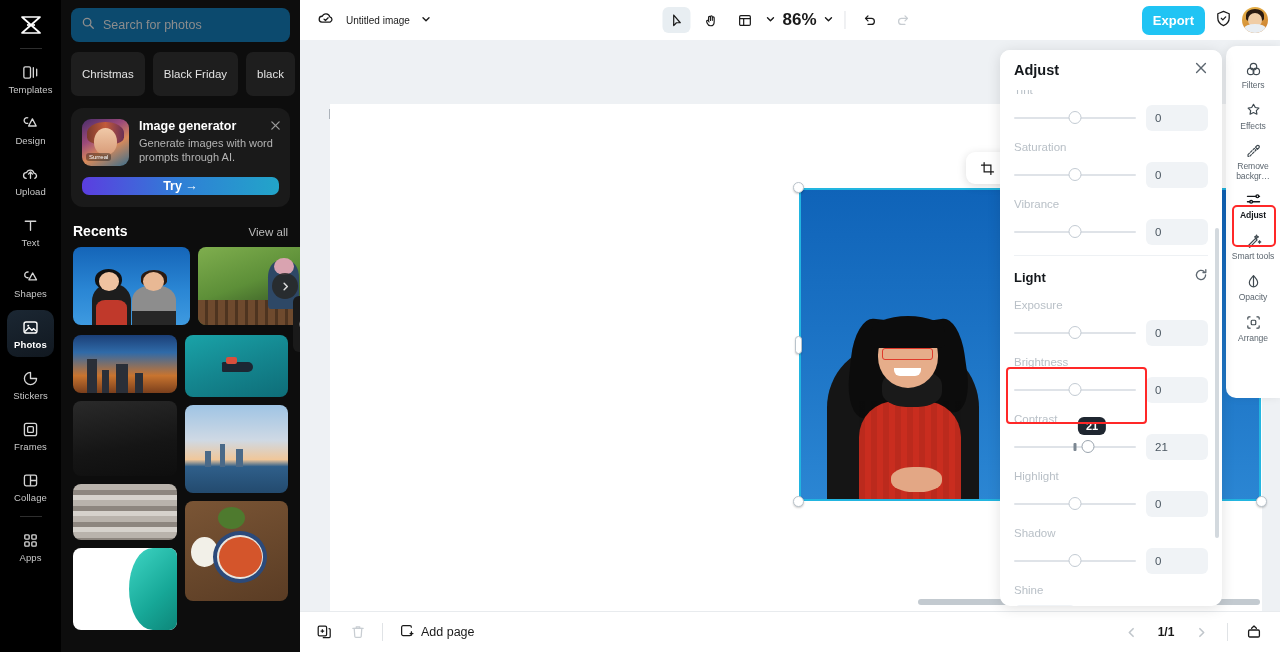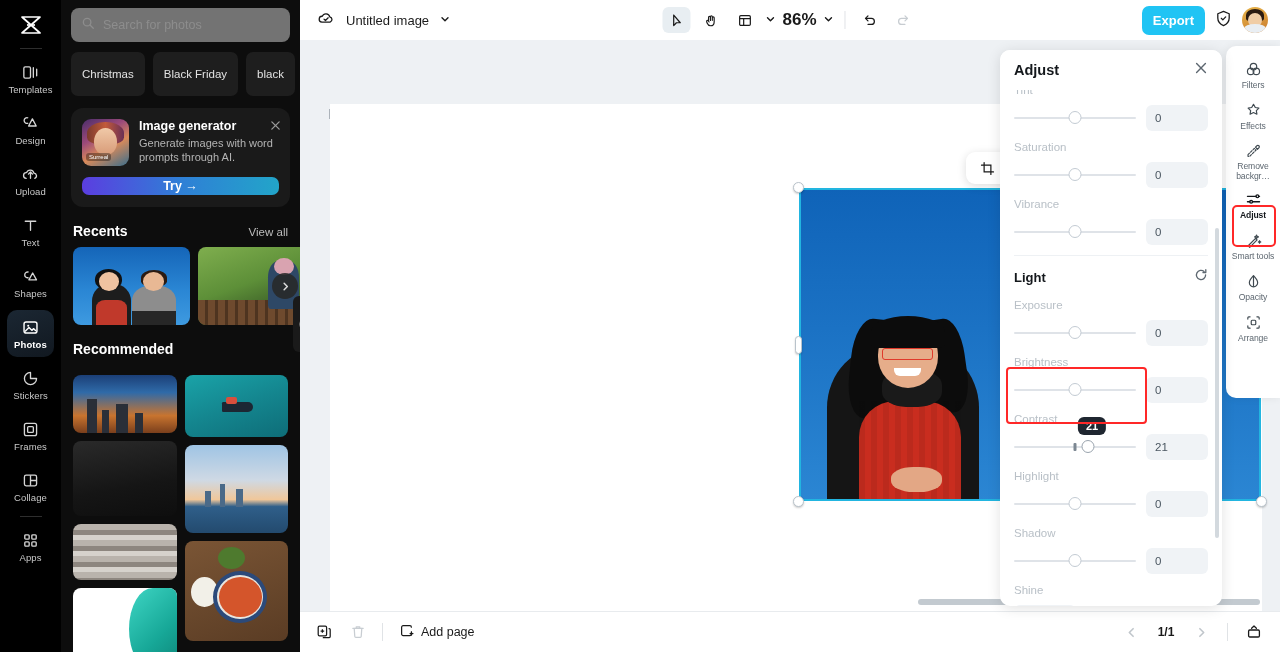--- a/index.html
+++ b/index.html
@@ -36,21 +36,21 @@
   .rail-item.active .rl { color: #ffffff; font-weight: bold; }
 
   
   .panel {
     width: 239px; height: 652px; background: #0d0d0d;
     flex: 0 0 239px; position: relative; overflow: hidden;
     z-index: 5;
   }
   .search-wrap { padding: 8px 10px 0; }
   .search-box {
-    height: 34px; background: #737373; border-radius: 8px;
+    height: 34px; background: #0c4a6e; border-radius: 8px;
     display: flex; align-items: center; gap: 8px; padding: 0 10px;
   }
   .search-box input {
     background: transparent; border: none; outline: none;
     color: #d8d8d8; font-size: 12.5px; font-family: "Liberation Sans", sans-serif; width: 100%;
   }
   .search-box input::placeholder { color: #8d8d8d; }
   .chips { display: flex; gap: 8px; padding: 10px 10px 0; overflow: hidden; }
   .chip {
     background: #1e1e1e; color: #e2e2e2; font-size: 11.5px;
@@ -143,21 +143,21 @@
   }
   .panel-handle span { color: #777; font-size: 9px; }
 
   
   .main { flex: 1 1 auto; height: 652px; position: relative; background: #ffffff; display: flex; flex-direction: column; }
 
   .topbar {
     height: 40px; background: #ffffff; display: flex; align-items: center;
     padding: 0 12px 0 16px; gap: 10px; flex: 0 0 40px; position: relative; z-index: 4;
   }
-  .doc-title { font-size: 13px; color: #1a1a1a; }
+  .doc-title { font-size: 10px; color: #1a1a1a; }
   .tb-center { position: absolute; left: 50%; transform: translateX(-50%); display: flex; align-items: center; gap: 6px; }
   .tb-btn {
     width: 28px; height: 26px; border-radius: 6px; display: flex; align-items: center; justify-content: center; cursor: pointer;
   }
   .tb-btn.sel { background: #e8eef2; }
   .zoom-val { font-size: 17px; color: #1a1a1a; font-weight: bold; }
   .vdiv { width: 1px; height: 18px; background: #e0e3e6; margin: 0 4px; }
   .tb-right { margin-left: auto; display: flex; align-items: center; gap: 9px; }
   .export-btn {
     background: #20c4f4; color: #fff; font-size: 13px; font-weight: bold;
@@ -486,23 +486,20 @@
           <div class="girl"></div>
           <div class="gh"></div>
       </div>
       <div class="recents-next">
         <svg width="11" height="11" viewBox="0 0 12 12" fill="none" stroke="#ddd" stroke-width="1.6" stroke-linecap="round" stroke-linejoin="round">
             <path d="M4.5 2.5 8 6l-3.5 3.5"></path>
           </svg>
       </div>
     </div>
 
-    <div class="sec-head">
-      <span class="sec-title">Recommended</span>
-    </div>
 
     <div class="masonry">
       <div class="mitem art-city" style="height:58px">
         <div class="b" style="left:14%;width:9%;height:58%"></div>
         <div class="b" style="left:28%;width:7%;height:40%"></div>
         <div class="b" style="left:42%;width:11%;height:50%"></div>
         <div class="b" style="left:60%;width:8%;height:34%"></div>
       </div>
       <div class="mitem art-dark" style="height:75px"></div>
       <div class="mitem art-stone" style="height:56px"></div>

